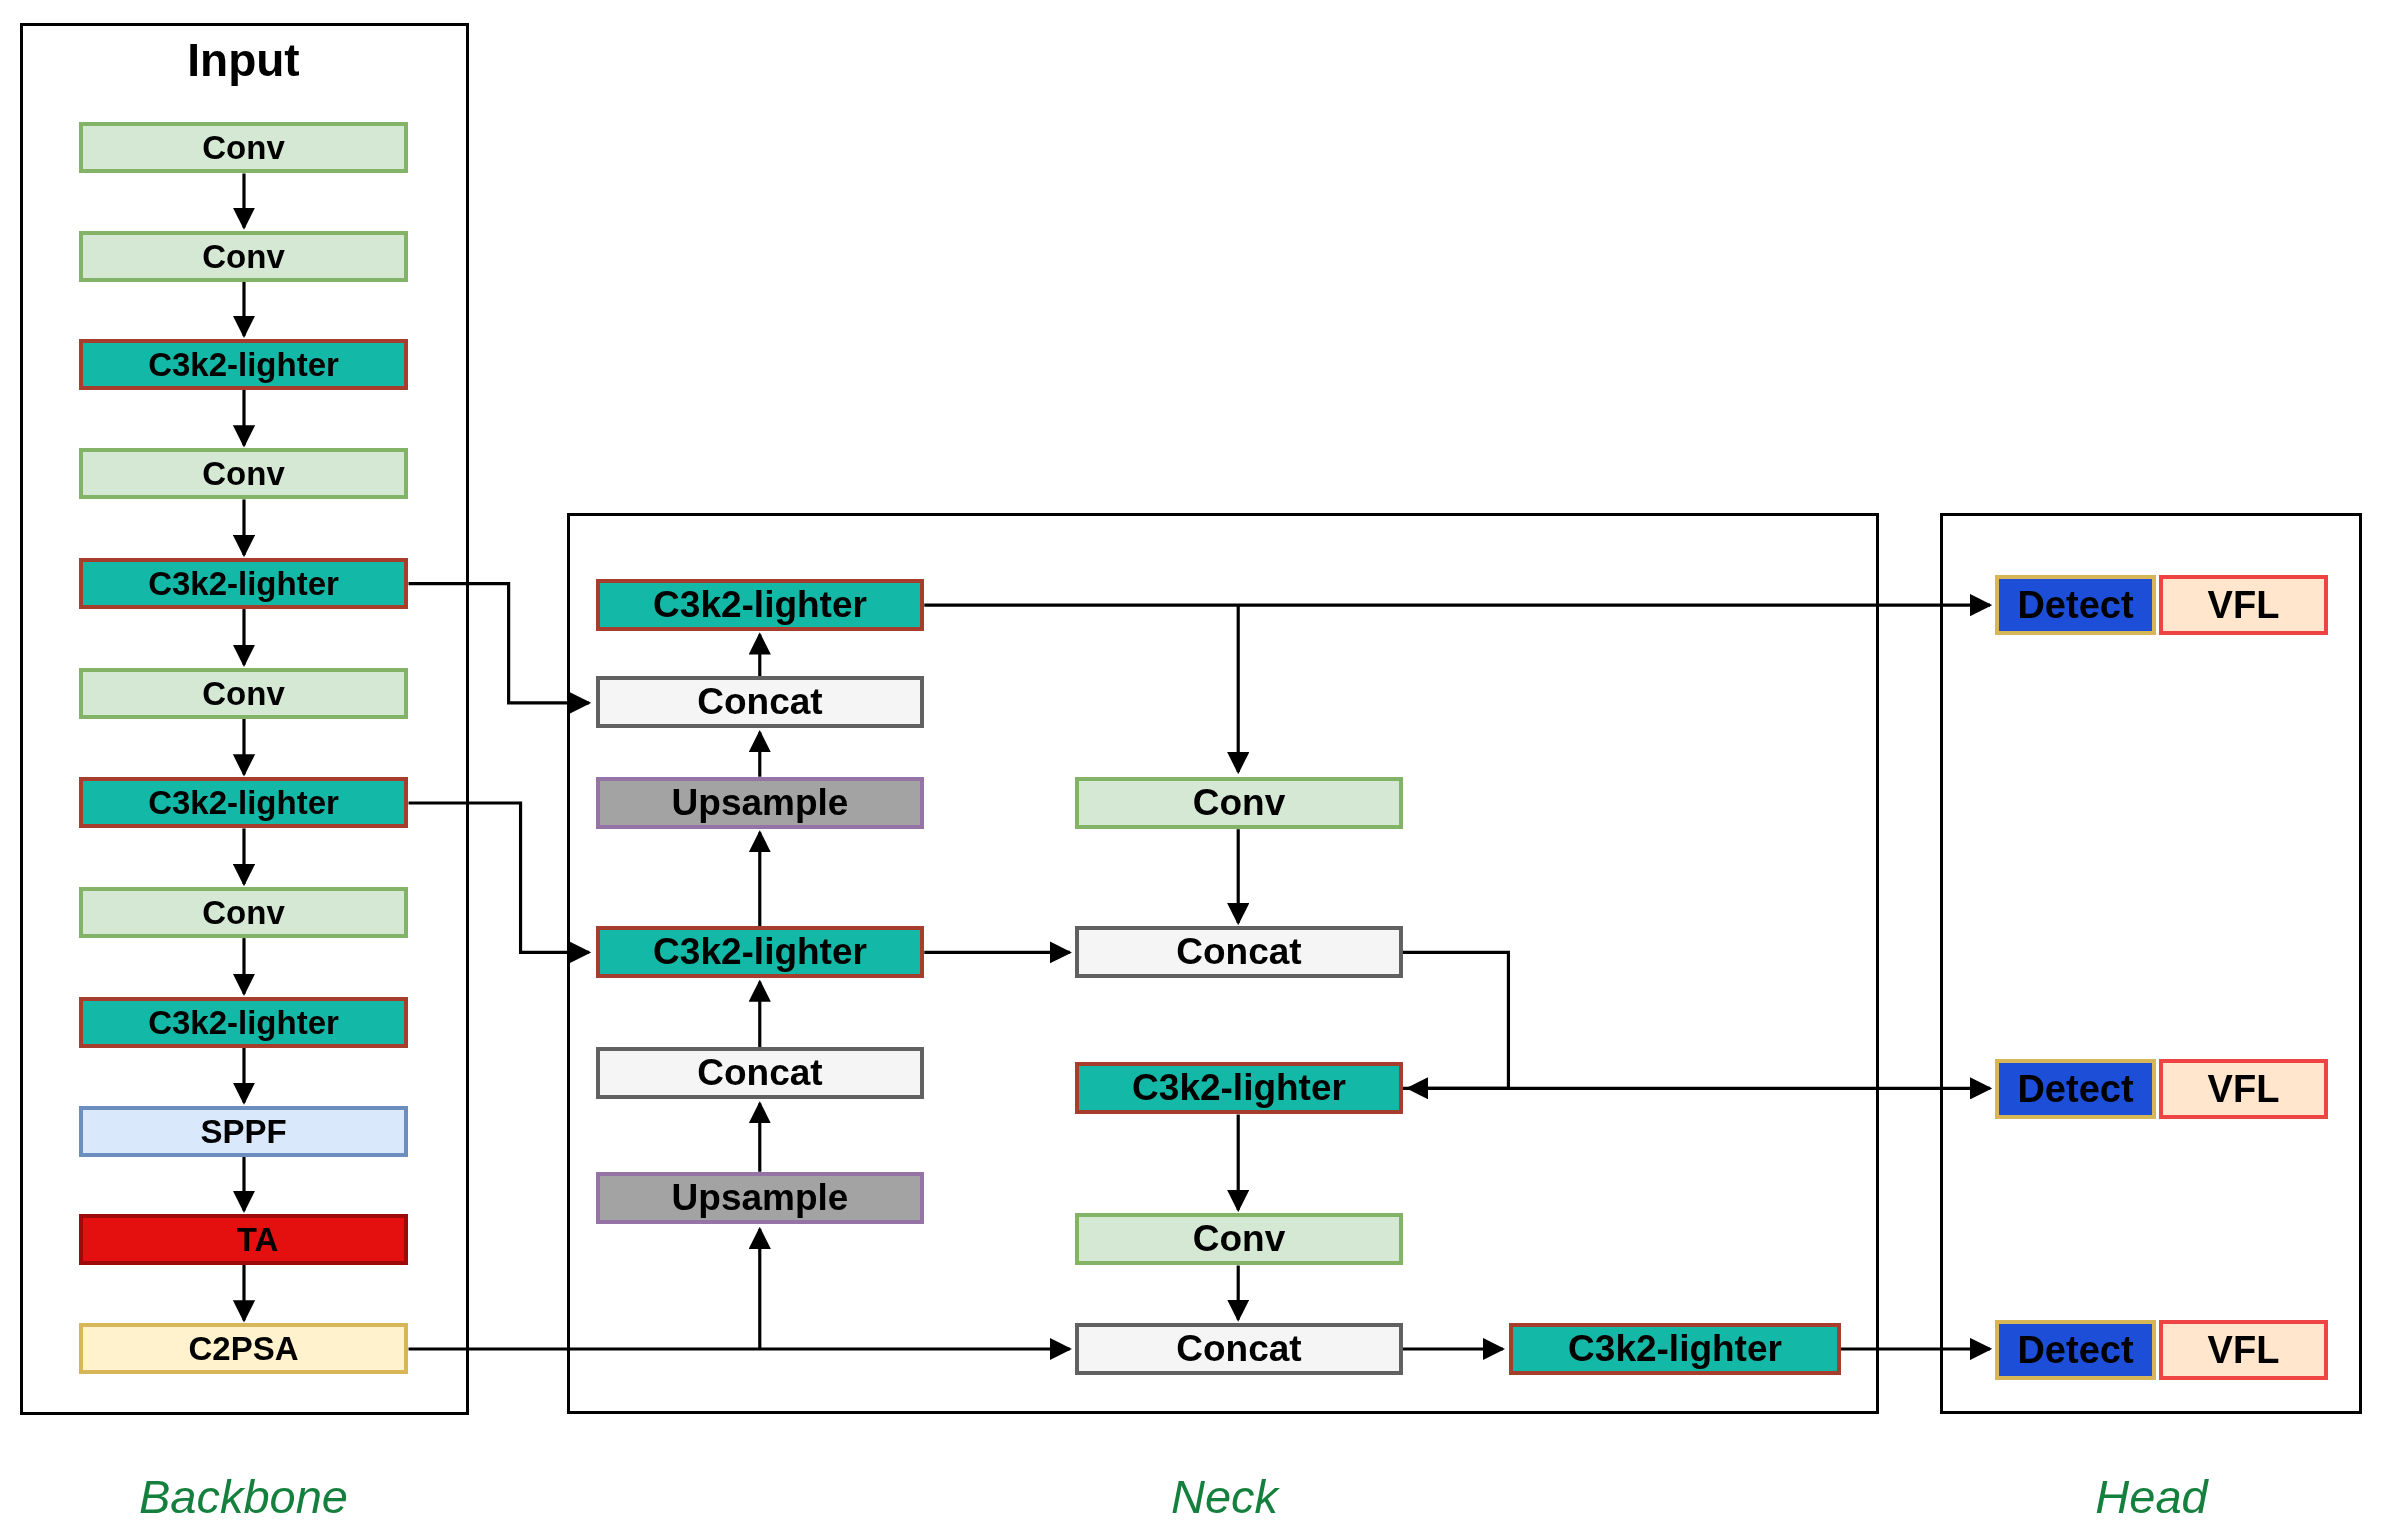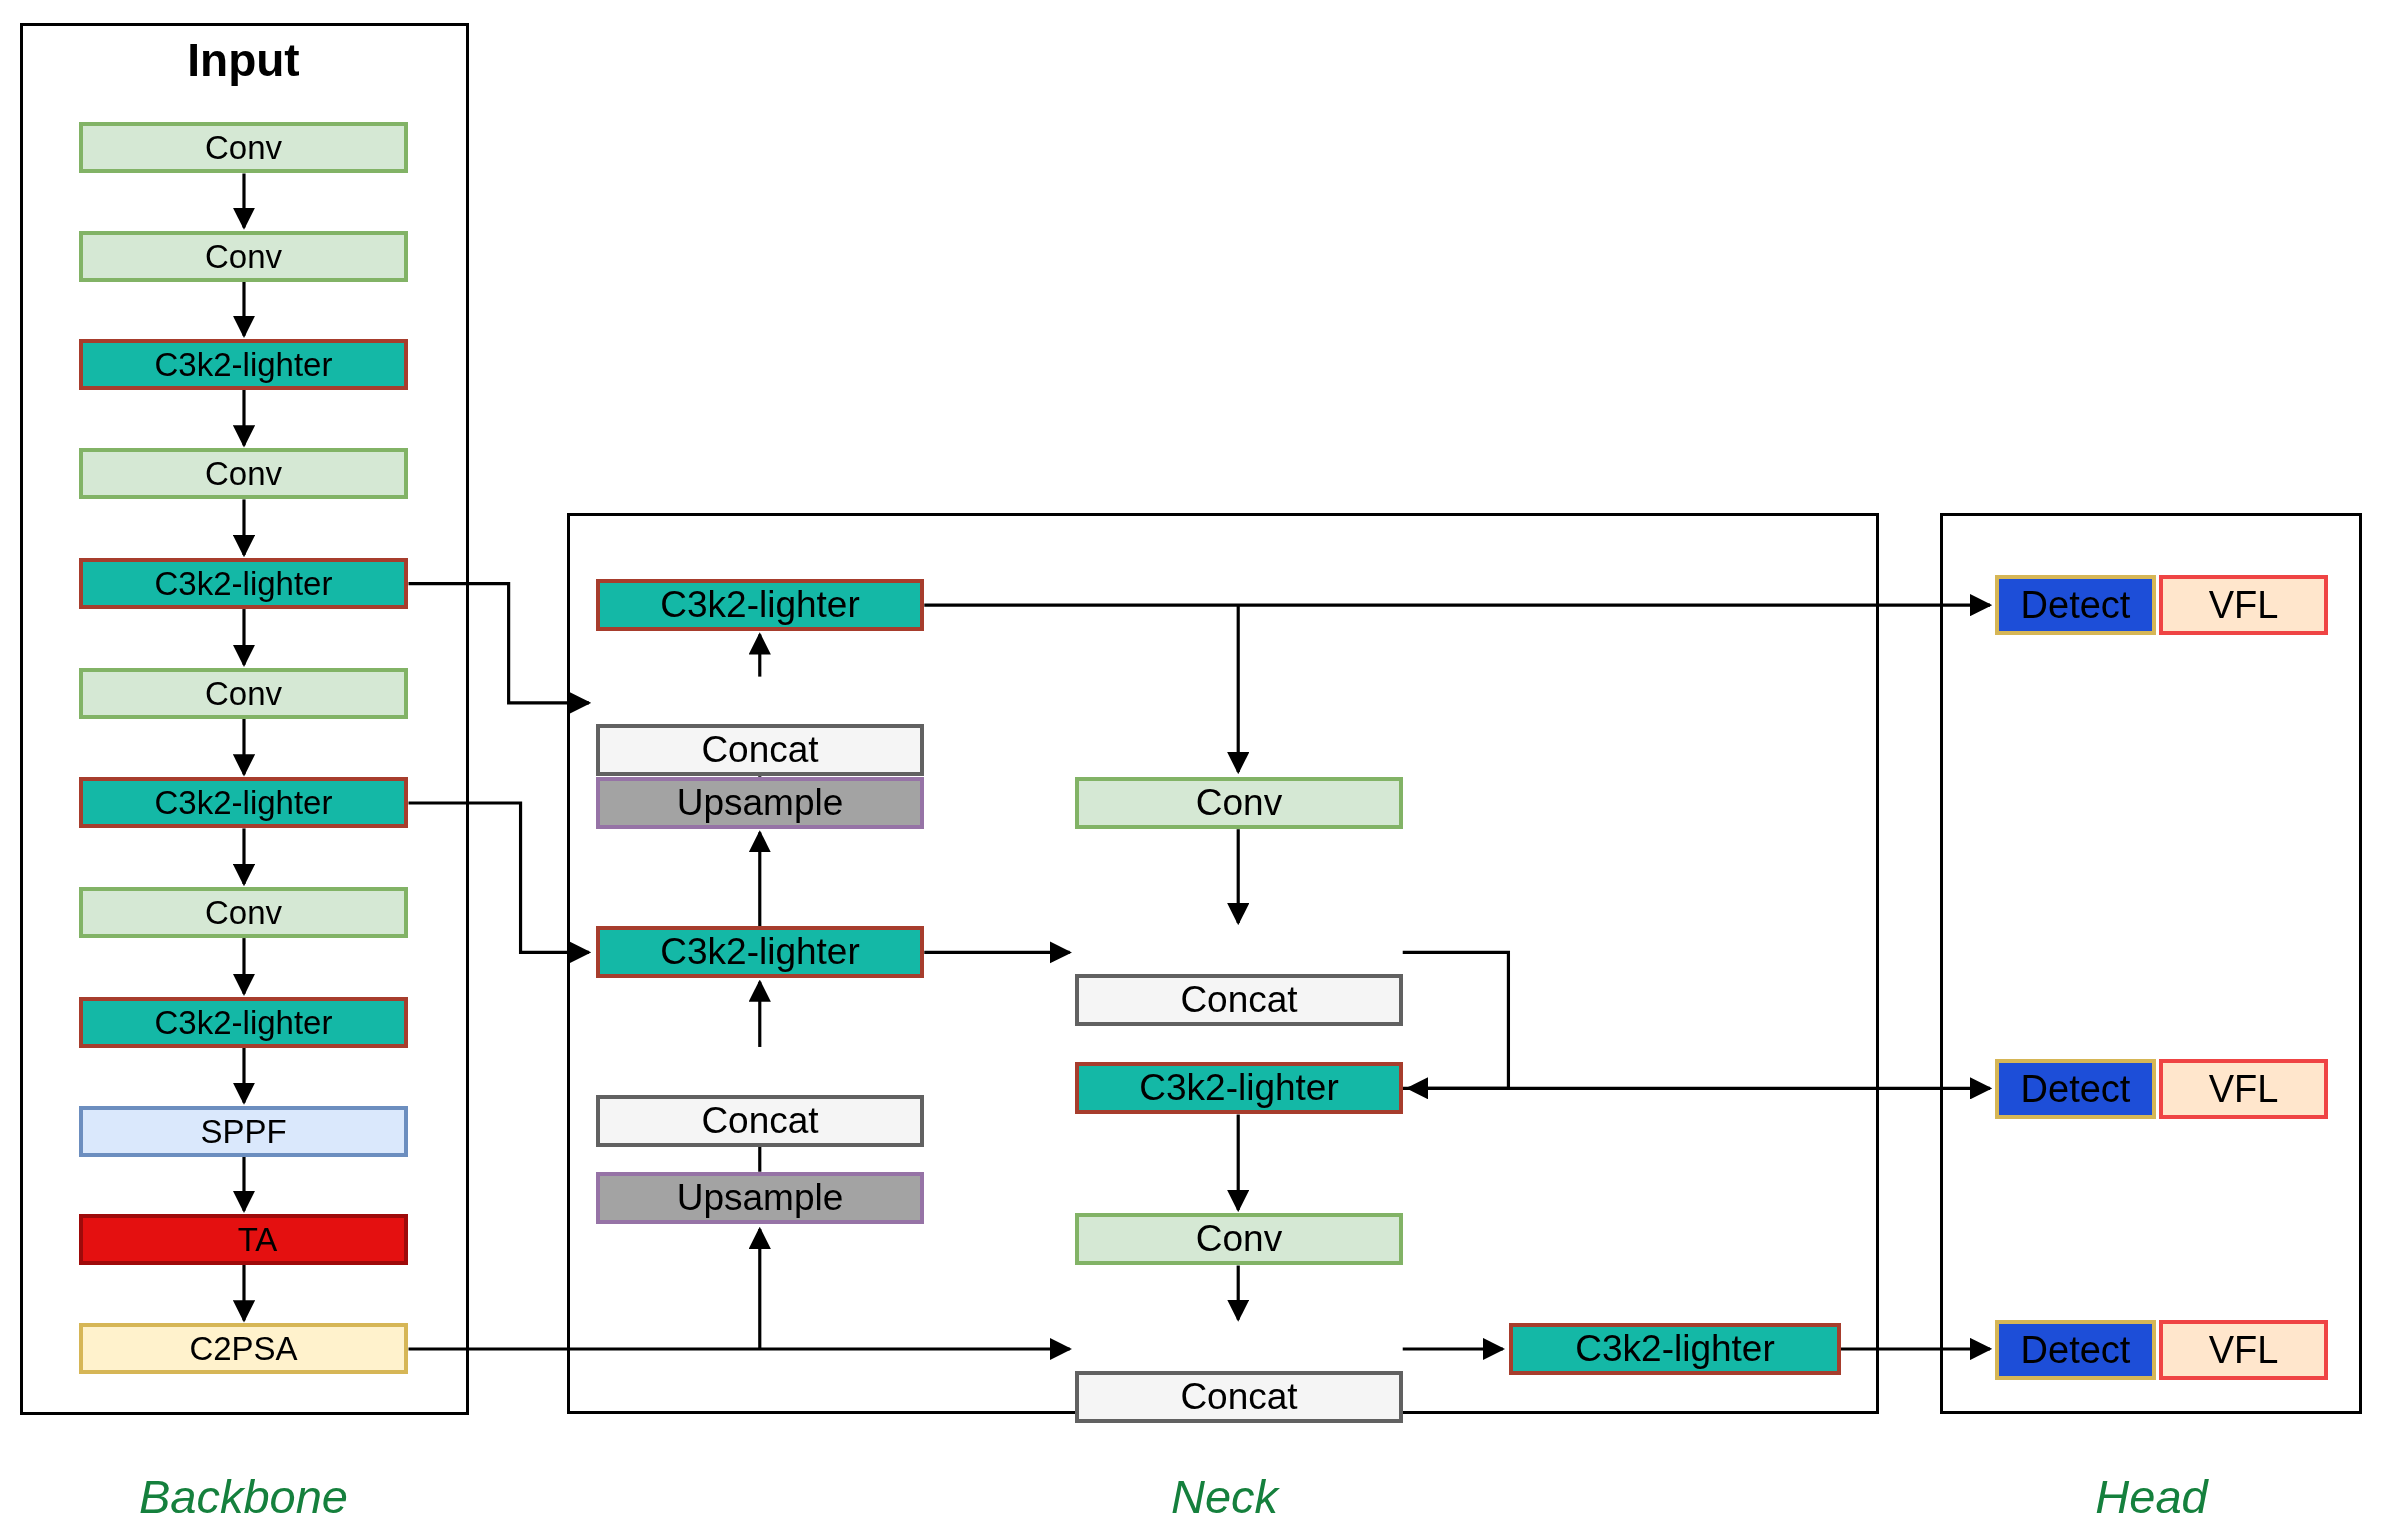--- a/index.html
+++ b/index.html
@@ -13,34 +13,34 @@
   }
   .section-box {
     position:absolute;
     border:3.2px solid #000000;
     background:transparent;
     box-sizing:border-box;
   }
   .node {
     position:absolute;
     display:flex; align-items:center; justify-content:center;
-    font-weight:normal; color:#000000;
+    font-weight:bold; color:#000000;
     box-sizing:border-box;
     text-align:center;
     white-space:nowrap;
   }
   .fs-backbone { font-size:33px; }
   .fs-neck     { font-size:37px; }
   .fs-head     { font-size:38px; }
   .t-conv     { background:#d5e8d4; border:4px solid #82b366; }
   .t-c3k2     { background:#14b8a6; border:4px solid #a73d2d; }
   .t-sppf     { background:#dae8fc; border:4px solid #6c8ebf; }
   .t-ta       { background:#e41010; border:4px solid #9e0a0a; }
   .t-c2psa    { background:#fff2cc; border:4px solid #d6b656; }
-  .t-concat   { background:#f5f5f5; border:4px solid #616161;margin-top:48px; }
+  .t-concat   { background:#f5f5f5; border:4px solid #616161; }
   .t-upsample { background:#a3a3a3; border:4px solid #9673a6; }
   .t-detect   { background:#1d4ed8; border:4px solid #d6b656; }
   .t-vfl      { background:#ffe6cc; border:4px solid #ef4444; }
   .diagram-title {
     position:absolute;
     font-size:46px; font-weight:bold; color:#000;
     text-align:center;
   }
   .section-label {
     position:absolute;

